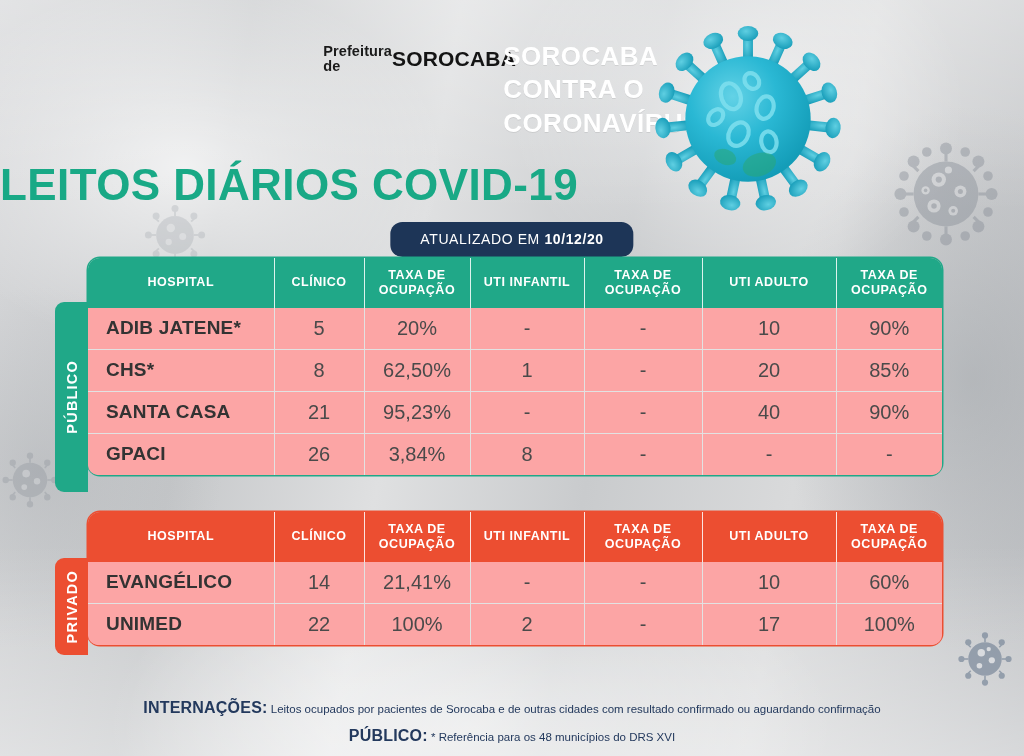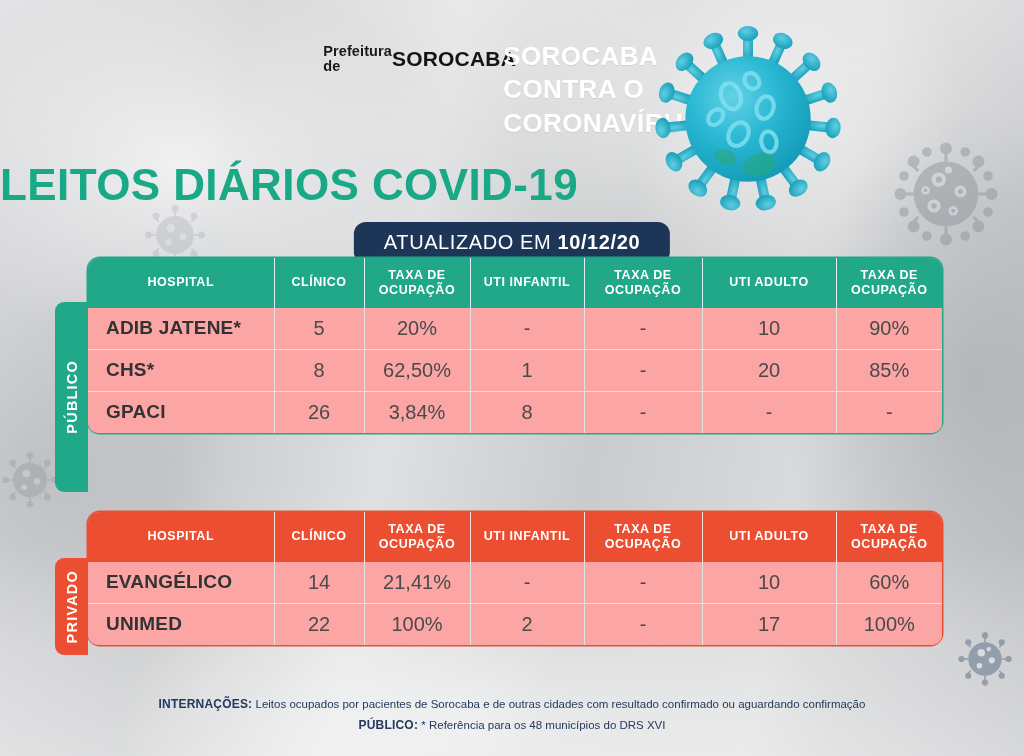--- a/index.html
+++ b/index.html
@@ -65,21 +65,21 @@
     text-align: left;
     font-size: 44px; font-weight: bold; letter-spacing: .4px;
     color: #19a986;
   }
 
   #date-pill {
     position: absolute; top: 222px; left: 50%; transform: translateX(-50%);
     background: #1d3557; color: #fff;
     border-radius: 12px;
     padding: 9px 30px 10px 30px;
-    font-size: 20px; letter-spacing: .6px; white-space: nowrap;
+    font-size: 14px; letter-spacing: .6px; white-space: nowrap;
   }
   #date-pill b { font-weight: bold; }
   #date-pill .lbl { font-weight: normal; }
 
   
   .tablewrap { position: absolute; }
   #public-wrap  { left: 88px; top: 258px;  width: 854px; }
   #private-wrap { left: 88px; top: 512px;  width: 854px; }
 
   .sidetab {
@@ -134,21 +134,21 @@
   col.c-inf  { width: 114px; }
   col.c-rate2{ width: 118px; }
   col.c-adu  { width: 134px; }
   col.c-rate3{ width: 106px; }
 
   
   #footer {
     position: absolute; left: 0; right: 0; top: 694px;
     text-align: center; color: #23395d; font-size: 11.5px; line-height: 1.72;
   }
-  #footer b { font-weight: bold; font-size: 12px; letter-spacing: .2px; }
+  #footer b { font-weight: bold; font-size: 16px; letter-spacing: .2px; }
   #footer .ln { display: block; }
 </style>
 </head>
 <body>
 
 <div id="backdrop"></div>
 
 <svg class="bgvirus" style="left:886px; top:134px;" width="120" height="120" viewBox="0 0 100 100">
   <g fill="#8a9099">
     <circle cx="50" cy="50" r="27"></circle>
@@ -468,20 +468,29 @@
       <tr>
         <td class="hosp">CHS*</td>
         <td class="vline">8</td>
         <td class="vline">62,50%</td>
         <td class="vline">1</td>
         <td class="vline">-</td>
         <td class="vline">20</td>
         <td class="vline">85%</td>
       </tr>
       <tr>
+        <td class="hosp">SANTA CASA</td>
+        <td class="vline">21</td>
+        <td class="vline">95,23%</td>
+        <td class="vline">-</td>
+        <td class="vline">-</td>
+        <td class="vline">40</td>
+        <td class="vline">90%</td>
+      </tr>
+      <tr>
         <td class="hosp">GPACI</td>
         <td class="vline">26</td>
         <td class="vline">3,84%</td>
         <td class="vline">8</td>
         <td class="vline">-</td>
         <td class="vline">-</td>
         <td class="vline">-</td>
       </tr>
     </tbody>
   </table>

